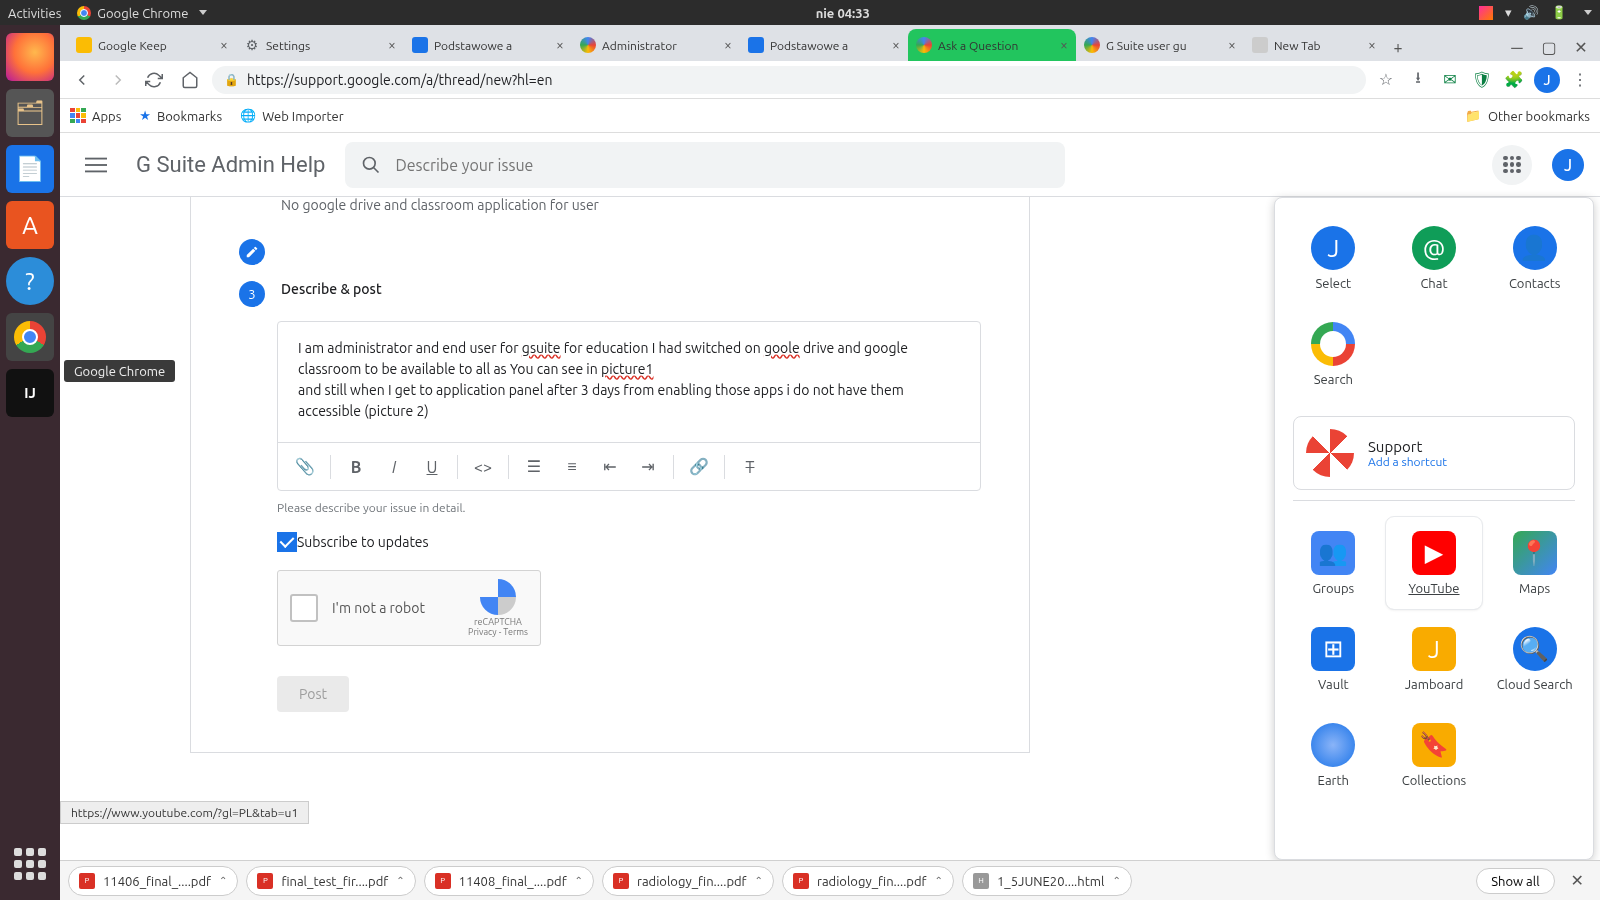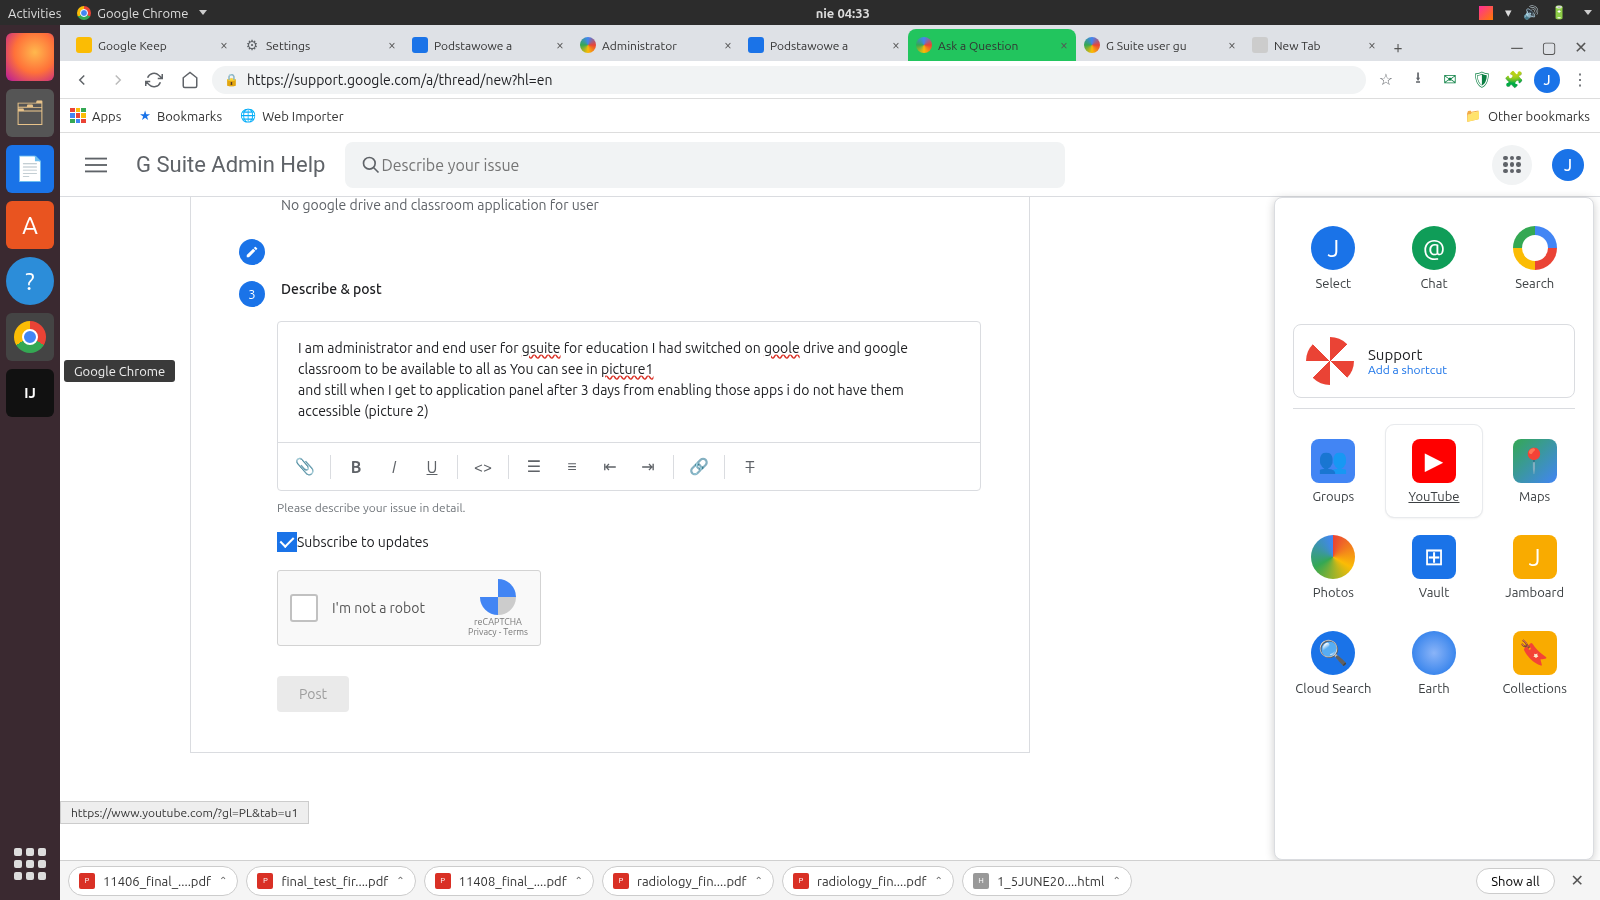--- a/index.html
+++ b/index.html
@@ -55,21 +55,21 @@
 .bookmarks-bar { height: 34px; background: #fff; border-bottom: 1px solid #ddd; display: flex; align-items: center; padding: 0 10px; gap: 18px; font-size: 13px; color: #333; }
 .bookmarks-bar .bm { display:flex; align-items:center; gap:6px; cursor:pointer; }
 .bookmarks-bar .spacer { flex:1; }
 
 
 .page { flex: 1; background: #fff; position: relative; overflow: hidden; }
 
 .ghelp-header { height: 64px; border-bottom: 1px solid #dadce0; display:flex; align-items:center; padding: 0 16px; gap: 20px; }
 .ghelp-header .menu-btn { width:40px; height:40px; display:flex; align-items:center; justify-content:center; color:#5f6368; cursor:pointer; }
 .ghelp-header .title { font-size: 22px; color: #5f6368; font-family: "Google Sans", Roboto, sans-serif; }
-.ghelp-header .search-wrap { width: 720px; height: 46px; background: #f1f3f4; border-radius: 8px; display:flex; align-items:center; padding:0 16px; gap:0; }
+.ghelp-header .search-wrap { width: 720px; height: 46px; background: #f1f3f4; border-radius: 8px; display:flex; align-items:center; padding:0 16px; gap:14px; }
 .ghelp-header .search-wrap input { border:none; background:transparent; flex:1; font-size:16px; outline:none; color:#202124; }
 .ghelp-header .hspacer { flex:1; }
 .ghelp-header .apps-btn { width:40px; height:40px; border-radius:50%; background:#f1f3f4; display:flex; align-items:center; justify-content:center; cursor:pointer; }
 .ghelp-header .user-avatar { width:32px; height:32px; border-radius:50%; background:#1a73e8; color:#fff; display:flex;align-items:center;justify-content:center;font-weight:500; }
 
 .page-body { position: absolute; top: 64px; left: 0; right: 0; bottom: 0; overflow: auto; }
 .form-container { width: 840px; margin-left: 130px; background:#fff; border:1px solid #dadce0; border-top:none; padding-bottom: 40px; }
 
 .step { display:flex; gap: 16px; padding: 8px 48px; }
 .step .badge { width:26px; height:26px; border-radius:50%; background:#1a73e8; color:#fff; display:flex;align-items:center;justify-content:center; font-size:13px; flex-shrink:0; }
@@ -410,20 +410,24 @@
       <div class="apps-grid3">
         <div class="app-item">
             <div class="aicon" style="background:#1a73e8;border-radius:50%;">J</div>
             <span class="albl">Select</span>
           </div>
         <div class="app-item">
             <div class="aicon" style="background:#0f9d58;border-radius:50%;">@</div>
             <span class="albl">Chat</span>
           </div>
         <div class="app-item">
+            <div class="aicon" style="background:#1a73e8;border-radius:50%;">👤</div>
+            <span class="albl">Contacts</span>
+          </div>
+        <div class="app-item">
             <div class="aicon" style="background:conic-gradient(#4285f4 0 90deg,#ea4335 90deg 180deg,#fbbc05 180deg 270deg,#34a853 270deg 360deg);border-radius:50%;position:relative;">
               <span style="position:absolute;inset:9px;background:#fff;border-radius:50%;"></span>
             </div>
             <span class="albl">Search</span>
           </div>
         <div></div>
           <div></div>
       </div>
       <div class="support-card">
         <div class="sicon"></div>
@@ -440,24 +444,20 @@
           </div>
         <div class="app-item sel">
             <div class="aicon" style="background:#ff0000;">▶</div>
             <span class="albl">YouTube</span>
           </div>
         <div class="app-item">
             <div class="aicon" style="background:linear-gradient(135deg,#34a853,#4285f4);">📍</div>
             <span class="albl">Maps</span>
           </div>
         <div class="app-item">
-            <div class="aicon" style="background:conic-gradient(#ea4335,#fbbc05,#34a853,#4285f4);border-radius:50%;"></div>
-            <span class="albl">Photos</span>
-          </div>
-        <div class="app-item">
             <div class="aicon" style="background:#1a73e8;">⊞</div>
             <span class="albl">Vault</span>
           </div>
         <div class="app-item">
             <div class="aicon" style="background:#f9ab00;">J</div>
             <span class="albl">Jamboard</span>
           </div>
         <div class="app-item">
             <div class="aicon" style="background:#1a73e8;border-radius:50%;">🔍</div>
             <span class="albl">Cloud Search</span>

